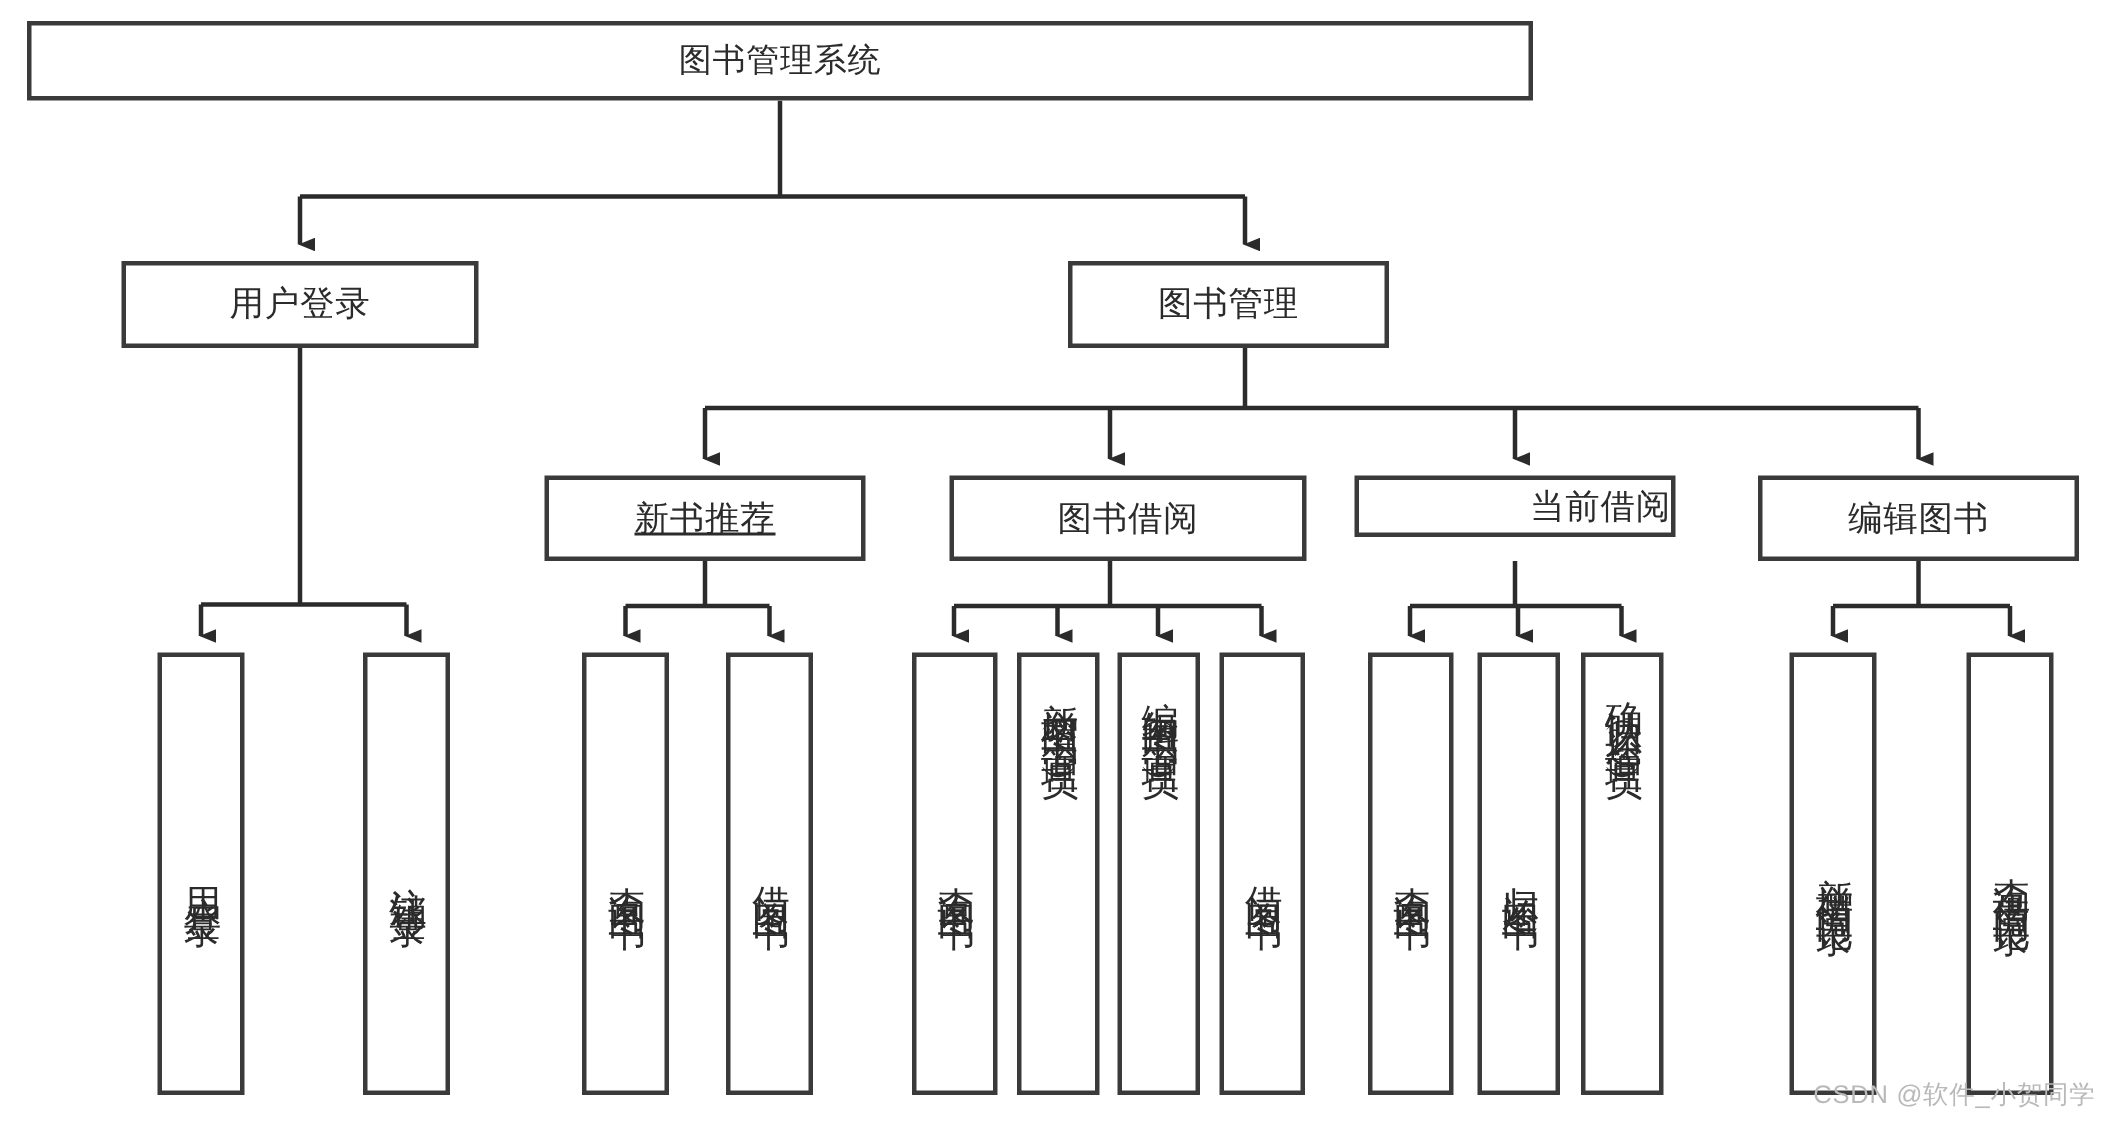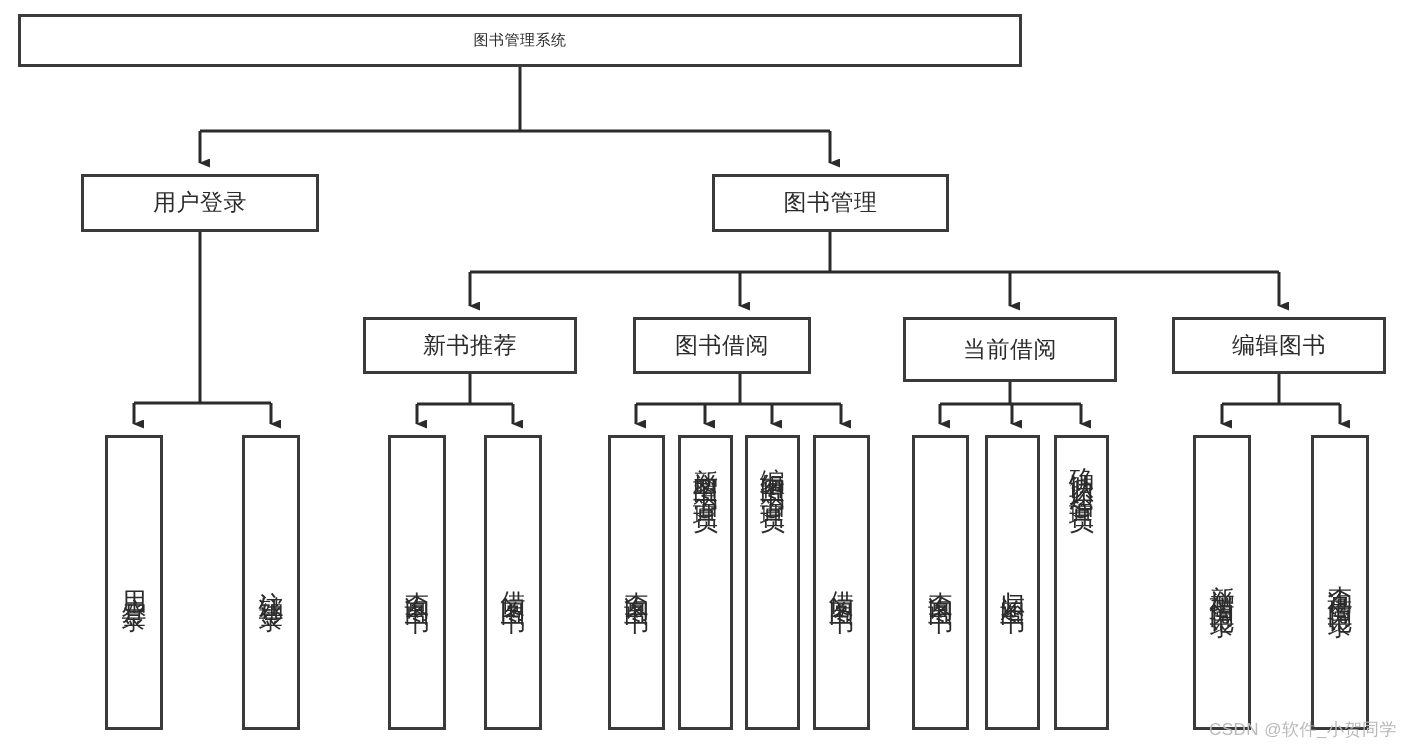--- a/index.html
+++ b/index.html
@@ -41,21 +41,21 @@
     text-align: center;
     line-height: 1.12;
     white-space: nowrap;
   }
   
   .node.horiz .node-label {
     font-size: 23px;
     letter-spacing: 0.5px;
   }
   .node.root .node-label {
-    font-size: 15px;
+    font-size: 22px;
   }
   
   .node.vert {
     align-items: flex-start;
     justify-content: center;
     padding-top: 10px;
   }
   .node.vert .node-label {
     writing-mode: vertical-rl;
     text-orientation: upright;
@@ -136,31 +136,31 @@
     </g>
   </svg>
 
   <div class="node horiz root" style="left: 18px; top: 14px; width: 1004px; height: 53px; border-color: rgb(58, 58, 58); background: rgb(255, 255, 255); color: rgb(43, 43, 43);">
     <span class="node-label">图书管理系统</span>
   </div>
 
   <div class="node horiz" style="left: 81px; top: 174px; width: 238px; height: 58px; border-color: rgb(58, 58, 58); background: rgb(255, 255, 255); color: rgb(43, 43, 43);">
     <span class="node-label">用户登录</span>
   </div>
-  <div class="node horiz" style="left: 712px; top: 174px; width: 237px; height: 58px; border-color: rgb(58, 58, 58); background: rgb(255, 255, 255); color: rgb(43, 43, 43);">
+  <div class="node horiz" style="left: 712px; top: 174px; width: 214px; height: 58px; border-color: rgb(58, 58, 58); background: rgb(255, 255, 255); color: rgb(43, 43, 43);">
     <span class="node-label">图书管理</span>
   </div>
 
-  <div class="node horiz" style="left: 363px; top: 317px; width: 214px; height: 57px; border-color: rgb(58, 58, 58); background: rgb(255, 255, 255); color: rgb(43, 43, 43);">
+  <div class="node horiz" style="left: 363px; top: 317px; width: 214px; height: 57px; border-color: rgb(58, 58, 58); background: rgb(255, 255, 255); color: rgb(43, 43, 43); text-decoration: underline;">
     <span class="node-label">新书推荐</span>
   </div>
-  <div class="node horiz" style="left: 633px; top: 317px; width: 178px; height: 57px; border-color: rgb(58, 58, 58); background: rgb(255, 255, 255); color: rgb(43, 43, 43);">
+  <div class="node horiz" style="left: 633px; top: 317px; width: 238px; height: 57px; border-color: rgb(58, 58, 58); background: rgb(255, 255, 255); color: rgb(43, 43, 43);">
     <span class="node-label">图书借阅</span>
   </div>
-  <div class="node horiz" style="left: 903px; top: 317px; width: 214px; height: 65px; border-color: rgb(58, 58, 58); background: rgb(255, 255, 255); color: rgb(43, 43, 43);">
+  <div class="node horiz" style="left: 903px; top: 317px; width: 214px; height: 41px; border-color: rgb(58, 58, 58); background: rgb(255, 255, 255); color: rgb(43, 43, 43); justify-content: flex-end;">
     <span class="node-label">当前借阅</span>
   </div>
   <div class="node horiz" style="left: 1172px; top: 317px; width: 214px; height: 57px; border-color: rgb(58, 58, 58); background: rgb(255, 255, 255); color: rgb(43, 43, 43);">
     <span class="node-label">编辑图书</span>
   </div>
 
   <div class="node vert centered" style="left: 105px; top: 435px; width: 58px; height: 295px; border-color: rgb(58, 58, 58); background: rgb(255, 255, 255); color: rgb(43, 43, 43);">
     <span class="node-label">用户登录</span>
   </div>
   <div class="node vert centered" style="left: 242px; top: 435px; width: 58px; height: 295px; border-color: rgb(58, 58, 58); background: rgb(255, 255, 255); color: rgb(43, 43, 43);">

